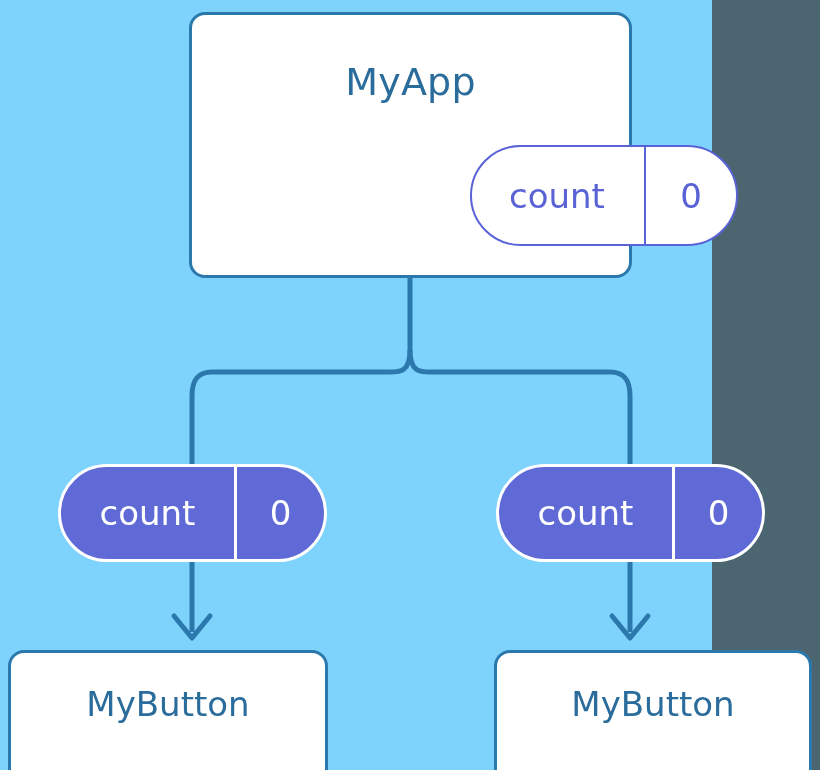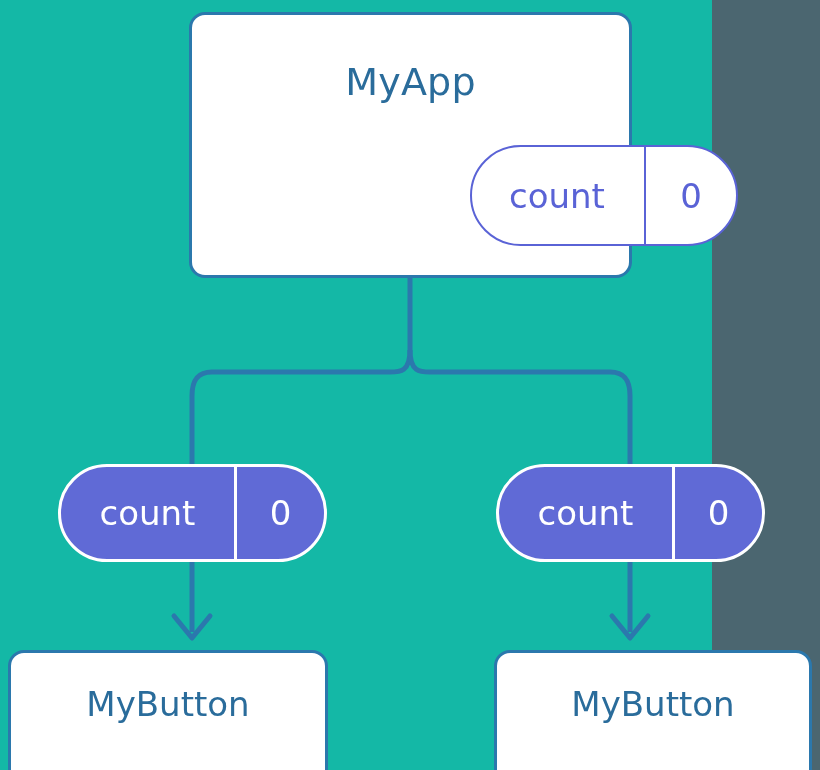--- a/index.html
+++ b/index.html
@@ -11,21 +11,21 @@
     width: 820px;
     height: 770px;
     background: #4b6670;
     font-family: "DejaVu Sans", "Liberation Sans", sans-serif;
     overflow: hidden;
   }
   #stage {
     position: relative;
     width: 712px;
     height: 770px;
-    background: #14b8a6;
+    background: #7dd3fc;
   }
 
   
   #connectors {
     position: absolute;
     left: 0;
     top: 0;
     width: 820px;
     height: 770px;
     pointer-events: none;

